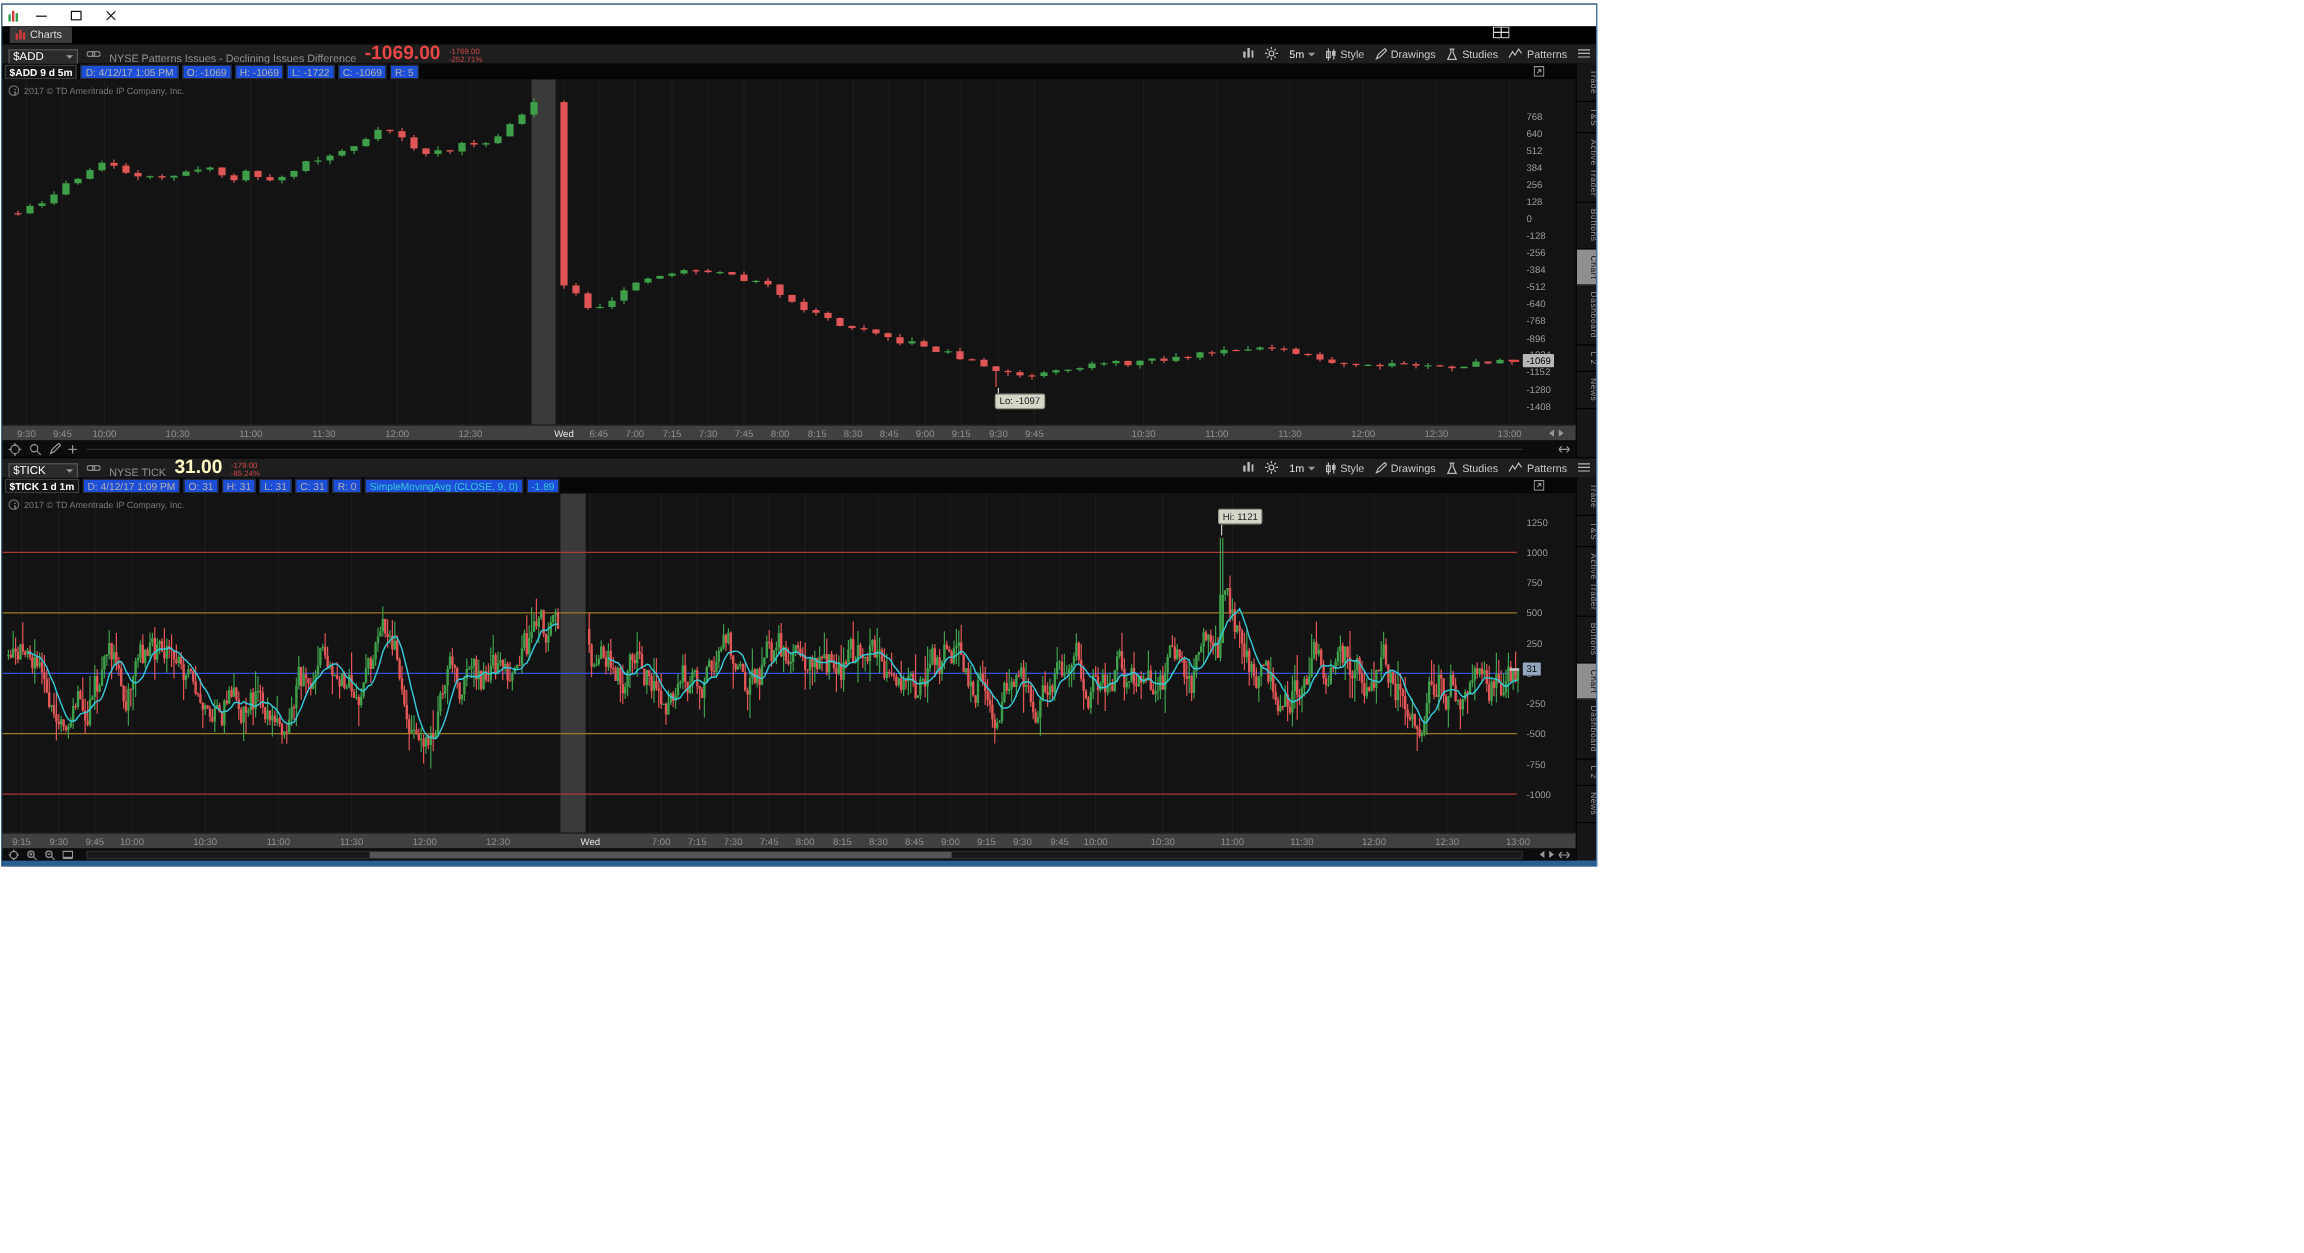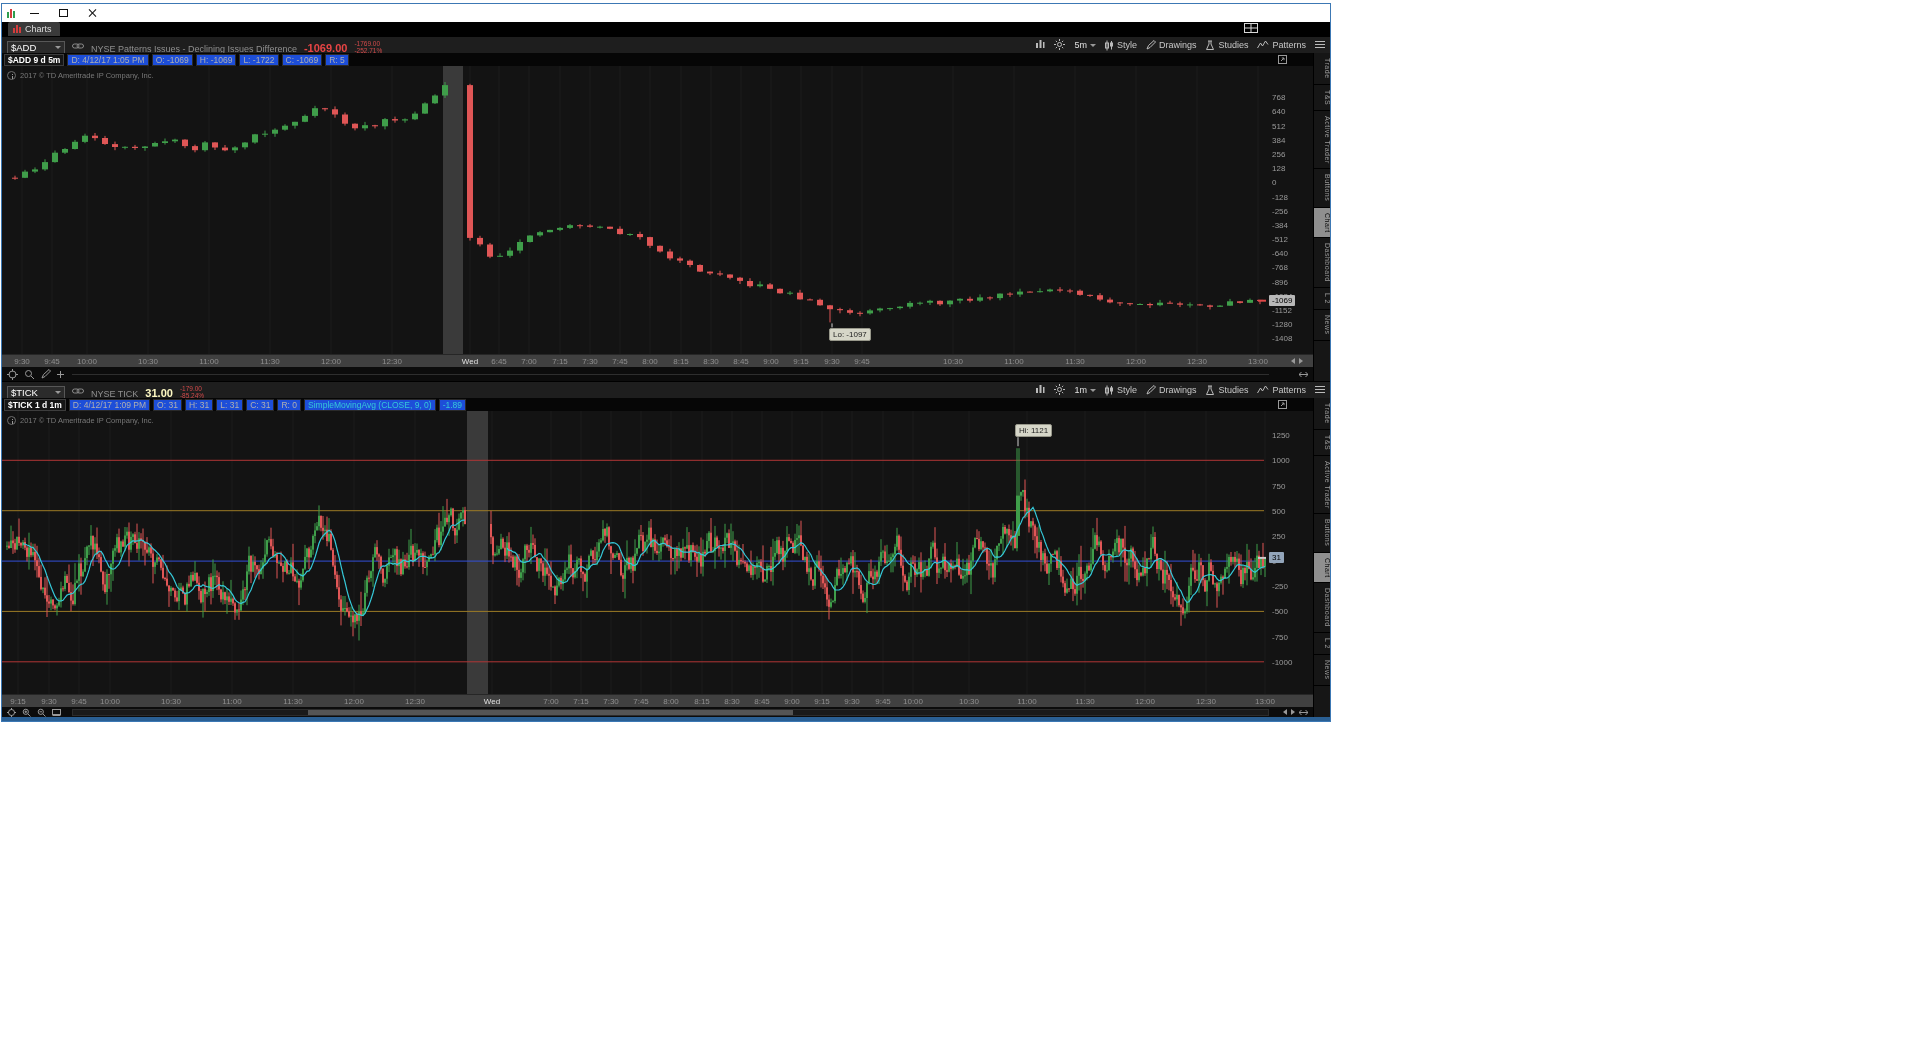--- a/index.html
+++ b/index.html
@@ -29,21 +29,21 @@
 .mini-candles i:nth-child(3){height:6px}
 .tabrow-right{margin-left:auto;display:flex;align-items:center;margin-right:66px;padding-bottom:2px}
 .panel{display:flex;flex-direction:column;flex:0 0 auto}
 #panel0{height:345px}
 #panel1{height:336px}
 .chart-toolbar{height:17px;background:#1e1e1e;border-top:1px solid #000;display:flex;align-items:center;justify-content:space-between;padding:0 5px;flex:0 0 auto}
 .tb-left{display:flex;align-items:flex-end;gap:7px}
 .symbol-box{width:58px;height:13px;background:#2b2b2b;border:1px solid #575757;color:#fff;font-size:9.5px;display:flex;align-items:center;justify-content:space-between;padding:0 3px}
 .tri-down{width:0;height:0;border-left:3px solid transparent;border-right:3px solid transparent;border-top:3px solid #999}
 .desc{color:#8f8f8f;font-size:9px;white-space:nowrap}
-.last{font-size:11px;font-weight:bold}
+.last{font-size:16px;font-weight:bold}
 .red-text{color:#e84545}
 .white-text{color:#fef9c3}
 .chg-stack{display:flex;flex-direction:column;font-size:6.5px;line-height:7px;color:#d24a4a}
 .tb-right{display:flex;align-items:center;gap:9px;color:#c8c8c8;font-size:9px}
 .tb-btn{display:flex;align-items:center;gap:3px;white-space:nowrap}
 .tf-btn{display:flex;align-items:center;gap:3px;color:#e0e0e0}
 .panel-body{display:flex;flex:1;min-height:0}
 .chart-zone{flex:1;display:flex;flex-direction:column;min-width:0}
 .ohlc-strip{height:13px;background:#060606;display:flex;align-items:center;gap:3px;padding-left:2px;font-size:8.5px;color:#b0b0b0;flex:0 0 auto}
 .ohlc-title{background:#161616;border:1px solid #3d3d3d;color:#fff;font-weight:bold;padding:0 3px;height:12px;display:flex;align-items:center;white-space:nowrap}

